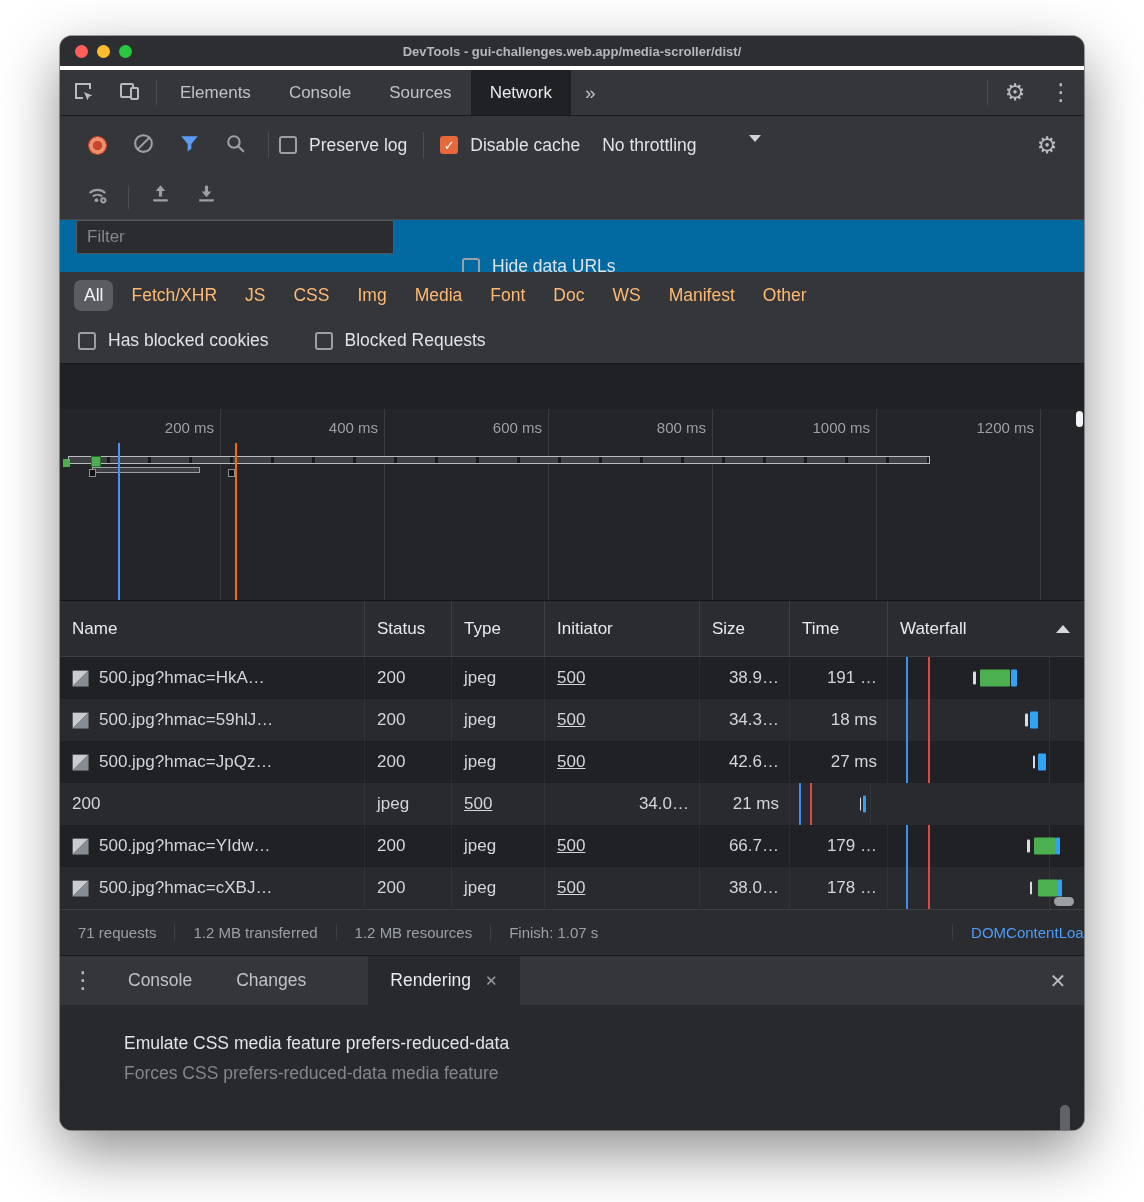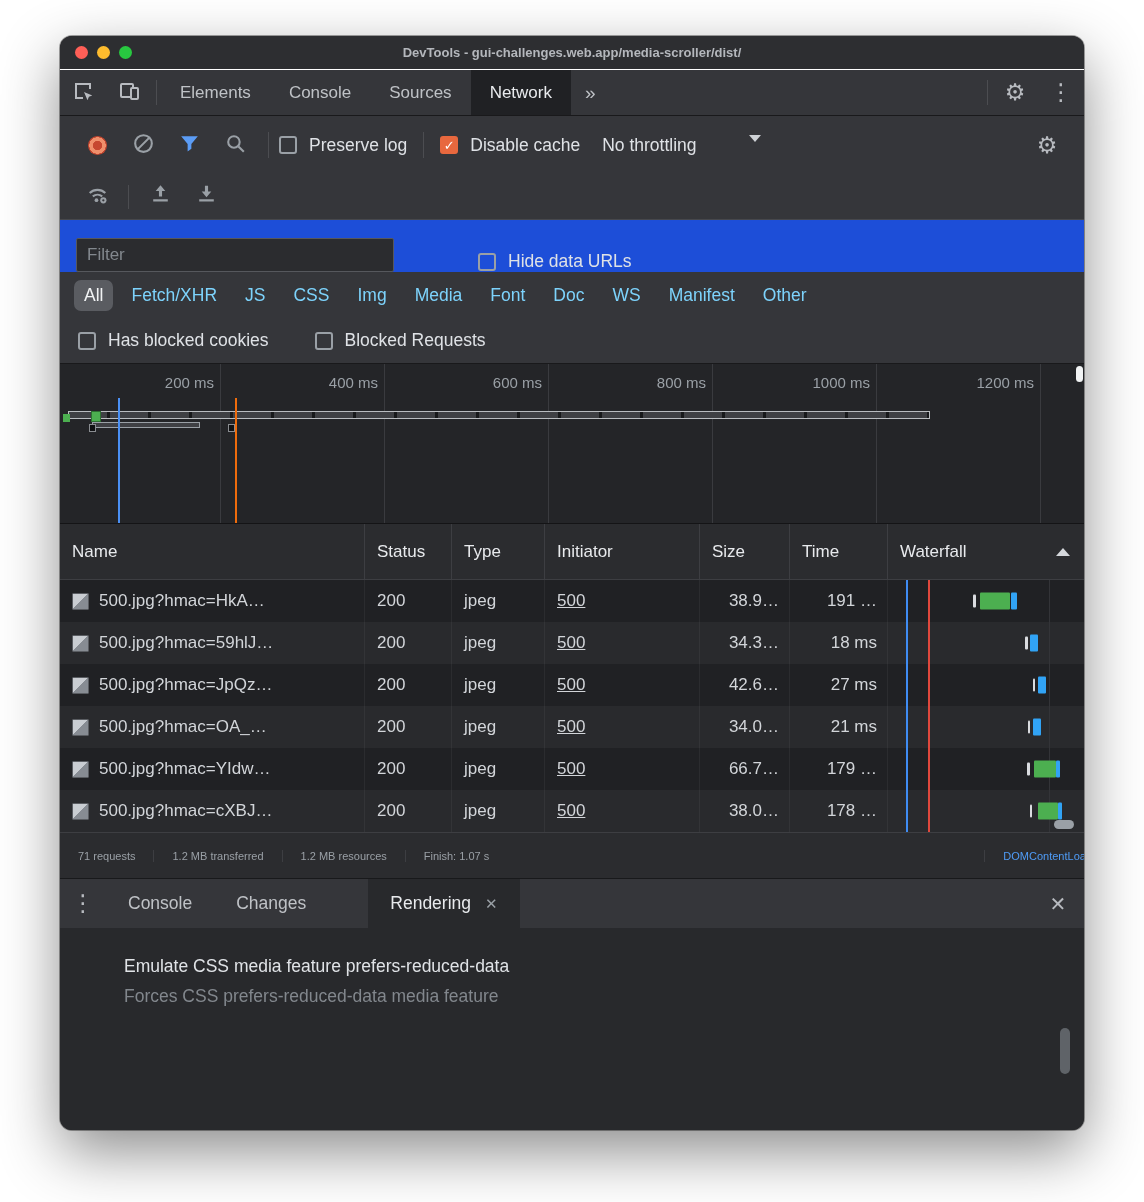--- a/index.html
+++ b/index.html
@@ -9,21 +9,21 @@
     min-height:1202px; width:1144px; margin:0 auto;
   }
   .window {
     width:1024px; height:1094px; margin:36px auto 72px auto;
     background:#202124; border-radius:12px; overflow:hidden;
     box-shadow:0 22px 60px rgba(0,0,0,.45), 0 0 0 1px rgba(0,0,0,.35);
     color:#e8eaed; display:flex; flex-direction:column; position:relative;
   }
   
   .titlebar { height:34px; background:#2d2e31; flex:none; position:relative;
-    display:flex; align-items:center; justify-content:center; border-bottom:1px solid #ffffff;}
+    display:flex; align-items:center; justify-content:center; border-bottom:4px solid #ffffff;}
   .traffic { position:absolute; left:15px; top:0; bottom:0; display:flex; align-items:center; gap:9px; }
   .light { width:13px; height:13px; border-radius:50%; }
   .light.red { background:#ff5f57; } .light.yellow{ background:#febc2e; } .light.green{ background:#28c840; }
   .title-text { font-size:13px; font-weight:bold; color:#b4b7bc; }
 
   
   .main-tabs { height:46px; background:#35363a; flex:none; display:flex; align-items:stretch; border-bottom:1px solid #19191b; }
   .tool-ic { width:46px; display:flex; align-items:center; justify-content:center; }
   .vdiv { width:1px; background:#4c4d51; margin:10px 4px; }
   .tab { padding:0 19px; display:flex; align-items:center; font-size:17px; color:#bfc2c6; }
@@ -40,31 +40,31 @@
   .cb { display:flex; align-items:center; gap:12px; font-size:17.5px; color:#dfe2e6; white-space:nowrap; }
   .cb-box { width:18px; height:18px; border:2px solid #9aa0a6; border-radius:3px; flex:none;
     display:flex; align-items:center; justify-content:center; }
   .cb.checked .cb-box { background:#e8683e; border-color:#e8683e; }
   .cb.checked .cb-box::after { content:"✓"; color:#fff; font-size:13px; font-weight:bold; }
   .throttle { display:flex; align-items:flex-start; gap:52px; margin-left:22px; font-size:17.5px; color:#dfe2e6; }
   .caret-down { width:0; height:0; border-left:6px solid transparent; border-right:6px solid transparent; border-top:7px solid #cfd2d6; }
   .net-toolbar2 { height:46px; background:#35363a; flex:none; display:flex; align-items:center; padding:0 14px; border-bottom:1px solid #47484c; }
 
   
-  .filter-row { height:52px; background:#1d4ed8; flex:none; display:flex; align-items:flex-end; padding:0 16px; gap:40px; }
+  .filter-row { height:52px; background:#0369a1; flex:none; display:flex; align-items:flex-start; padding:0 16px; gap:24px; }
   .filter-input { width:318px; height:34px; background:#2b2c2f; border:1px solid #56585d; border-radius:2px;
     color:#e8eaed; font-size:17px; padding:0 10px; font-family:inherit; outline:none; }
   .filter-input::placeholder { color:#83888e; }
   .chips-row { height:46px; background:#35363a; flex:none; display:flex; align-items:center; gap:8px; padding:0 14px; font-size:17.5px; }
-  .chip { padding:5px 10px; border-radius:7px; color:#7dd3fc; white-space:nowrap; }
+  .chip { padding:5px 10px; border-radius:7px; color:#fdba74; white-space:nowrap; }
   .chip.active { background:#5a5c61; color:#f1f3f4; }
   .cbx-row { height:46px; background:#35363a; flex:none; display:flex; align-items:center; gap:46px; padding:0 18px; border-bottom:1px solid #19191b; }
 
   
-  .overview { height:160px; background:#242528; flex:none; position:relative; border-bottom:1px solid #141416; overflow:hidden; }
+  .overview { height:192px; background:#242528; flex:none; position:relative; border-bottom:1px solid #141416; overflow:hidden;margin-top:45px; }
   .ov-grid { position:absolute; top:0; bottom:0; width:1px; background:#3a3b3f; }
   .ov-label { position:absolute; top:10px; font-size:15px; color:#9aa0a6; white-space:nowrap; }
   .ov-bar-main { position:absolute; left:8px; top:47px; width:862px; height:8px;
     background:repeating-linear-gradient(90deg,#3f4044 0 38px,#17181a 38px 41px); border:1px solid #b9bcc0; }
   .ov-bar-sub { position:absolute; left:32px; top:58px; width:108px; height:6px;
     background:#3f4044; border:1px solid #9aa0a6; }
   .ov-green-a { position:absolute; left:3px; top:50px; width:7px; height:8px; background:#4caf50; }
   .ov-green-b { position:absolute; left:31px; top:47px; width:10px; height:11px; background:#4caf50; border:1px solid #2d7031; }
   .ov-tick-a { position:absolute; left:29px; top:60px; width:7px; height:8px; background:#101113; border:1px solid #8a8d91; }
   .ov-tick-b { position:absolute; left:168px; top:60px; width:7px; height:8px; background:#101113; border:1px solid #8a8d91; }
@@ -96,21 +96,21 @@
   .wf-guide-load { background:#e0483d; }
   .wf-guide-grid { background:#333438; width:1px; }
   .wf-seg { position:absolute; top:50%; transform:translateY(-50%); height:17px; border-radius:1px; }
   .wf-tick { background:#dadce0; height:13px; }
   .wf-wait { background:#4caf50; }
   .wf-download { background:#31a3f5; }
   .tbl-hscroll { position:absolute; right:10px; bottom:3px; width:20px; height:9px; background:#9aa0a6; border-radius:5px; }
 
   
   .summary { height:46px; background:#2b2c2f; border-top:1px solid #3d3e42; flex:none;
-    display:flex; align-items:center; font-size:11px; color:#9aa0a6; overflow:hidden; white-space:nowrap;justify-content:space-between; }
+    display:flex; align-items:center; font-size:15px; color:#9aa0a6; overflow:hidden; white-space:nowrap;justify-content:space-between; }
   .sum-item { padding:0 18px; }
   .sum-item + .sum-item { border-left:1px solid #3d3e42; }
   .sum-dcl { margin-left:auto; border-left:1px solid #3d3e42; padding-left:18px; color:#4f9cf7; margin-right:-8px; }
 
   
   .drawer-tabs { height:50px; background:#35363a; flex:none; display:flex; align-items:stretch; position:relative; border-top:1px solid #18191b; }
   .kebab-v { width:46px; display:flex; align-items:center; justify-content:center; }
   .dtab { padding:0 22px; display:flex; align-items:center; gap:14px; font-size:17.5px; color:#bfc2c6; }
   .dtab.active { background:#28292c; color:#e8eaed; margin-left:40px; }
   .dtab-close { font-size:15px; color:#9aa0a6; }
@@ -429,24 +429,20 @@
             <div class="wf-guide wf-guide-dcl" style="left: 9%;"></div>
             <div class="wf-guide wf-guide-load" style="left: 20.5%;"></div>
             <div class="wf-guide wf-guide-grid" style="left: 82%;"></div>
             <div class="wf-seg wf-tick" style="left: 74%; width: 1.2%;"></div>
             <div class="wf-seg wf-download" style="left: 76.5%; width: 4%;"></div>
           </div>
         </div>
     </div>
     <div class="tbl-row">
       <div class="td">
-          <span class="thumb"></span>
-          <span>500.jpg?hmac=OA_…</span>
-        </div>
-      <div class="td">
           <span>200</span>
         </div>
       <div class="td">
           <span>jpeg</span>
         </div>
       <div class="td">
           <span class="init-link">500</span>
         </div>
       <div class="td right">
           <span>34.0…</span>

